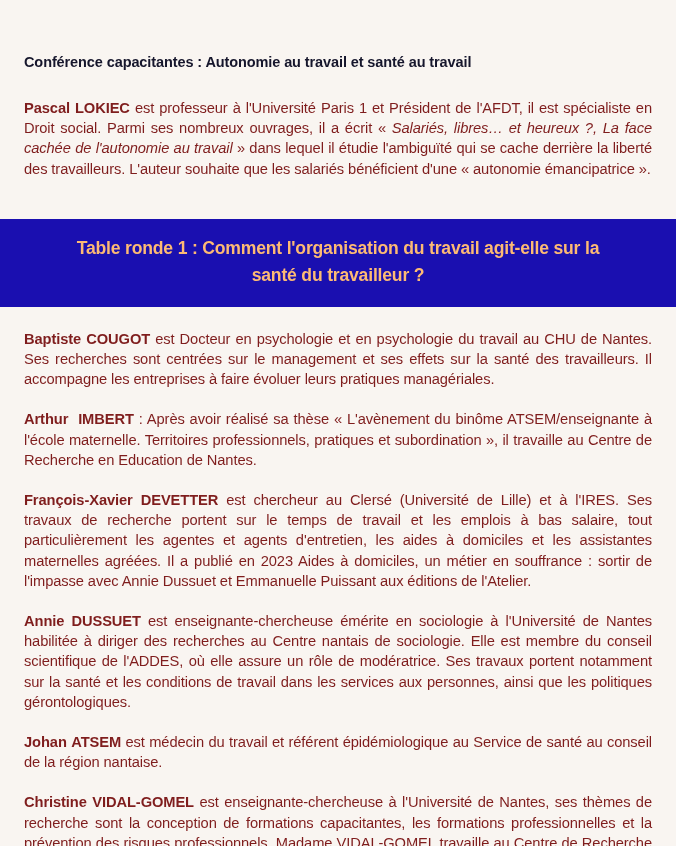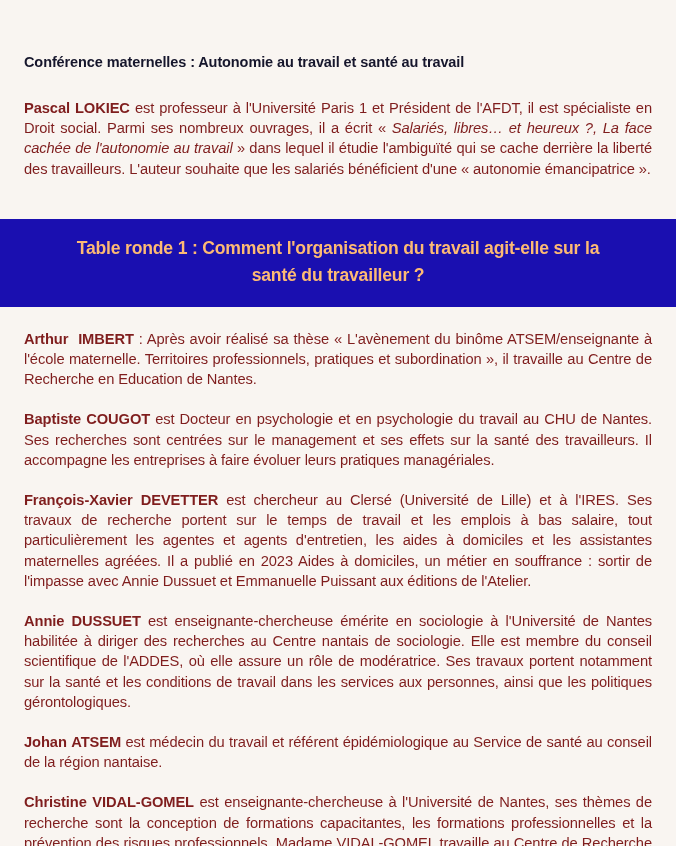--- a/index.html
+++ b/index.html
@@ -70,42 +70,42 @@
   .banner-spacer-top { height: 40px; }
   .banner-spacer-bottom { height: 22px; }
   .nowrap-name { white-space: nowrap; }
 </style>
 </head>
 <body>
 
 <div class="page">
 
   <div class="content">
-    <h2 class="intro-heading">Conférence maternelles : Autonomie au travail et santé au travail</h2>
+    <h2 class="intro-heading">Conférence capacitantes : Autonomie au travail et santé au travail</h2>
 
     <p class="para first-body">
       <b class="nowrap-name">Pascal</b><b>&nbsp;</b><b>LOKIEC</b><span> est professeur à l'Université Paris 1 et Président de l'AFDT, il est spécialiste en Droit social. Parmi ses nombreux ouvrages, il a écrit « </span><i>Salariés, libres… et heureux ?, La face cachée de l'autonomie au travail</i><span> » dans lequel il étudie l'ambiguïté qui se cache derrière la liberté des travailleurs. L'auteur souhaite que les salariés bénéficient d'une « autonomie émancipatrice ».</span>
     </p>
   </div>
 
   <div class="banner-spacer-top"></div>
 
   <div class="banner">
     <span>Table ronde 1 : Comment l'organisation du travail agit-elle sur la santé du travailleur ?</span>
   </div>
 
   <div class="banner-spacer-bottom"></div>
 
   <div class="content">
     <p class="para">
-      <b>Arthur</b><b>&nbsp;&nbsp;</b><b>IMBERT</b><span> : Après avoir réalisé sa thèse « L'avènement du binôme ATSEM/enseignante à l'école maternelle. Territoires professionnels, pratiques et subordination », il travaille au Centre de Recherche en Education de Nantes.</span>
+      <b>Baptiste</b><b>&nbsp;</b><b>COUGOT</b><span> est Docteur en psychologie et en psychologie du travail au CHU de Nantes. Ses recherches sont centrées sur le management et ses effets sur la santé des travailleurs. Il accompagne les entreprises à faire évoluer leurs pratiques managériales.</span>
     </p>
 
     <p class="para">
-      <b>Baptiste</b><b>&nbsp;</b><b>COUGOT</b><span> est Docteur en psychologie et en psychologie du travail au CHU de Nantes. Ses recherches sont centrées sur le management et ses effets sur la santé des travailleurs. Il accompagne les entreprises à faire évoluer leurs pratiques managériales.</span>
+      <b>Arthur</b><b>&nbsp;&nbsp;</b><b>IMBERT</b><span> : Après avoir réalisé sa thèse « L'avènement du binôme ATSEM/enseignante à l'école maternelle. Territoires professionnels, pratiques et subordination », il travaille au Centre de Recherche en Education de Nantes.</span>
     </p>
 
     <p class="para">
       <b>François-Xavier</b><b>&nbsp;</b><b>DEVETTER</b><span> est chercheur au Clersé (Université de Lille) et à l'IRES. Ses travaux de recherche portent sur le temps de travail et les emplois à bas salaire, tout particulièrement les agentes et agents d'entretien, les aides à domiciles et les assistantes maternelles agréées. Il a publié en 2023 Aides à domiciles, un métier en souffrance : sortir de l'impasse avec Annie Dussuet et Emmanuelle Puissant aux éditions de l'Atelier.</span>
     </p>
 
     <p class="para">
       <b>Annie</b><b>&nbsp;</b><b>DUSSUET</b><span> est enseignante-chercheuse émérite en sociologie à l'Université de Nantes habilitée à diriger des recherches au Centre nantais de sociologie. Elle est membre du conseil scientifique de l'ADDES, où elle assure un rôle de modératrice. Ses travaux portent notamment sur la santé et les conditions de travail dans les services aux personnes, ainsi que les politiques gérontologiques.</span>
     </p>
 

